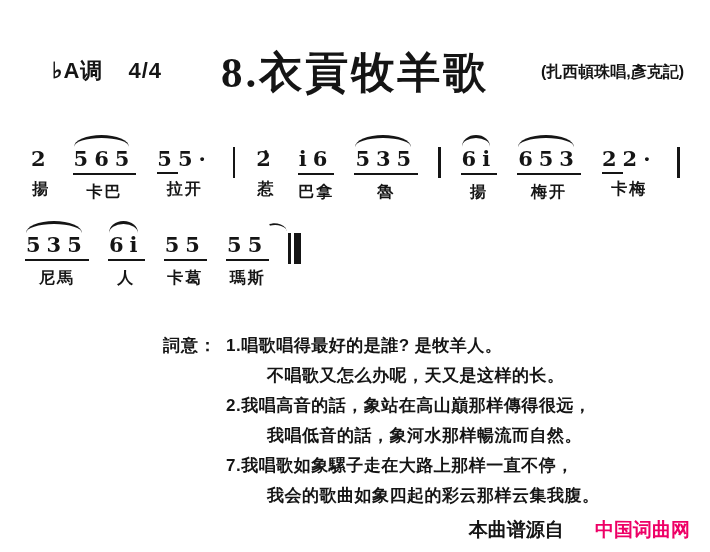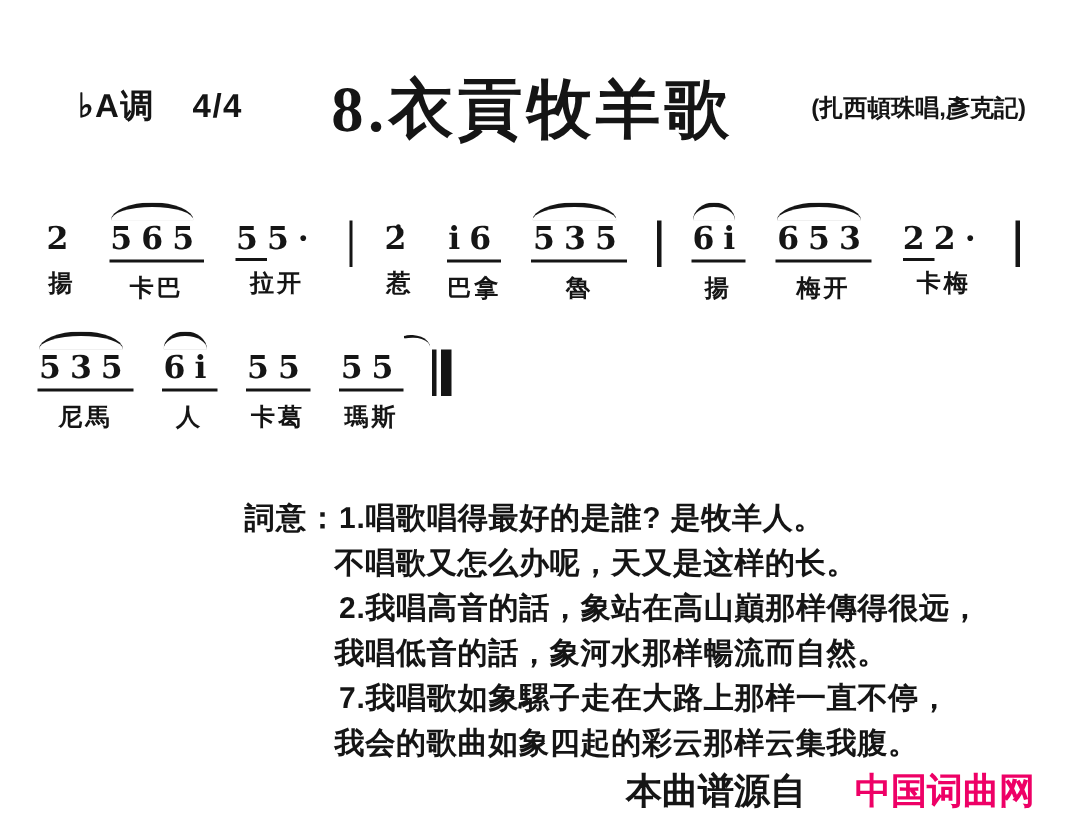--- a/index.html
+++ b/index.html
@@ -32,28 +32,28 @@
   .tail{
     position:absolute;top:-10px;right:-17px;width:16px;height:9px;
     border-top:2.5px solid #151515;border-radius:0 100% 0 0;transform:rotate(-12deg);
   }
   .lyric{margin-top:7px;font-size:16px;font-weight:bold;letter-spacing:2px;white-space:nowrap;text-align:center;}
   .barcell{flex-direction:row;align-items:flex-start;margin-top:1px;}
   .bar{width:2.5px;height:31px;background:#151515;}
   .bar.thick{width:7px;margin-left:3px;}
 
   
-  .meaning{position:absolute;top:331px;left:163px;font-size:20px;font-weight:bold;line-height:30px;}
+  .meaning{position:absolute;top:331px;left:163px;font-size:17px;font-weight:bold;line-height:30px;}
   .meaning-label{position:absolute;left:0;top:0;letter-spacing:1px;}
   .m-line{white-space:nowrap;letter-spacing:0.5px;}
   .m-line.ind0{margin-left:63px;}
-  .m-line.ind1{margin-left:60px;}
+  .m-line.ind1{margin-left:104px;}
 
   
-  .footer{position:absolute;right:20px;bottom:9px;font-size:24px;font-weight:bold;white-space:nowrap;}
+  .footer{position:absolute;right:20px;bottom:9px;font-size:19px;font-weight:bold;white-space:nowrap;}
   .site{margin-left:26px;}
 </style>
 </head>
 <body>
 
 <div class="keysig">
   <span>♭A调</span>
   <span class="time">4/4</span>
 </div>
 

